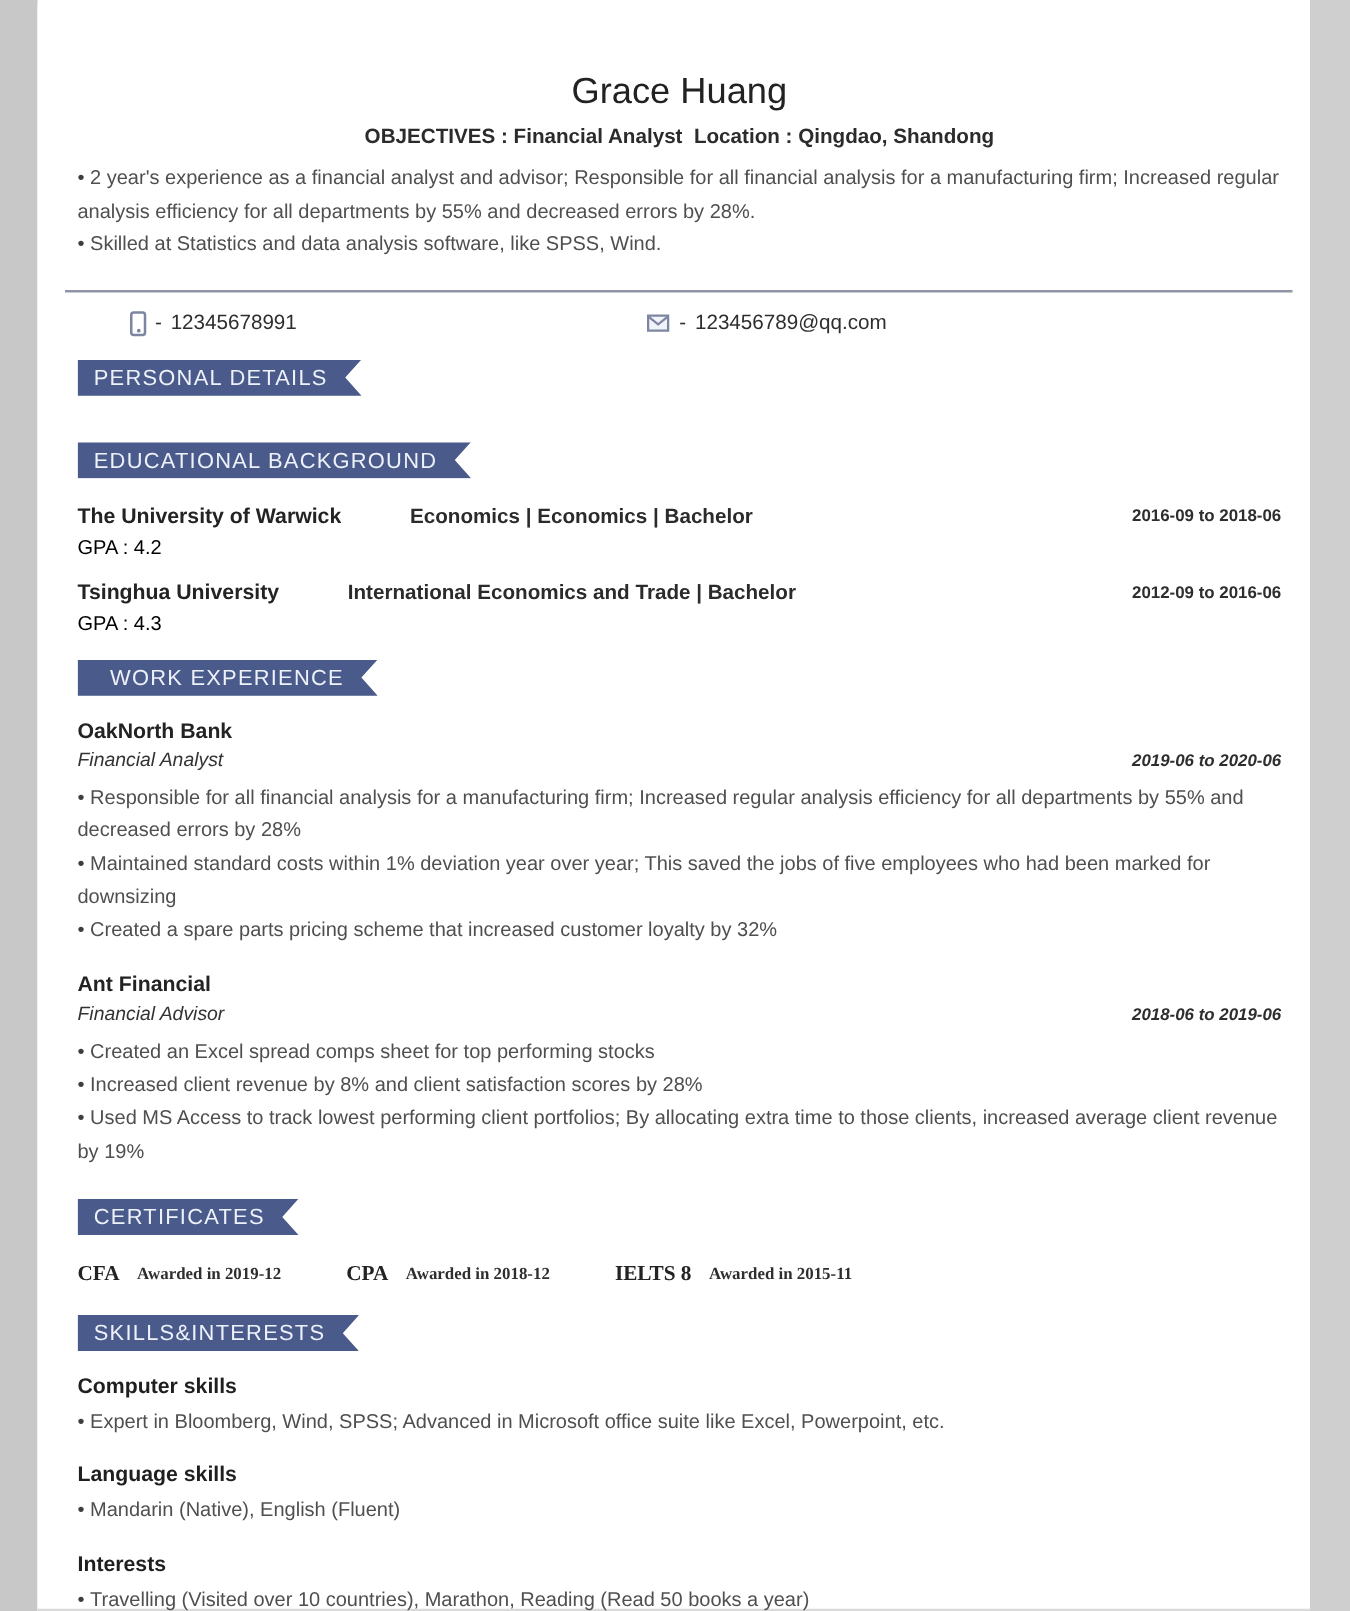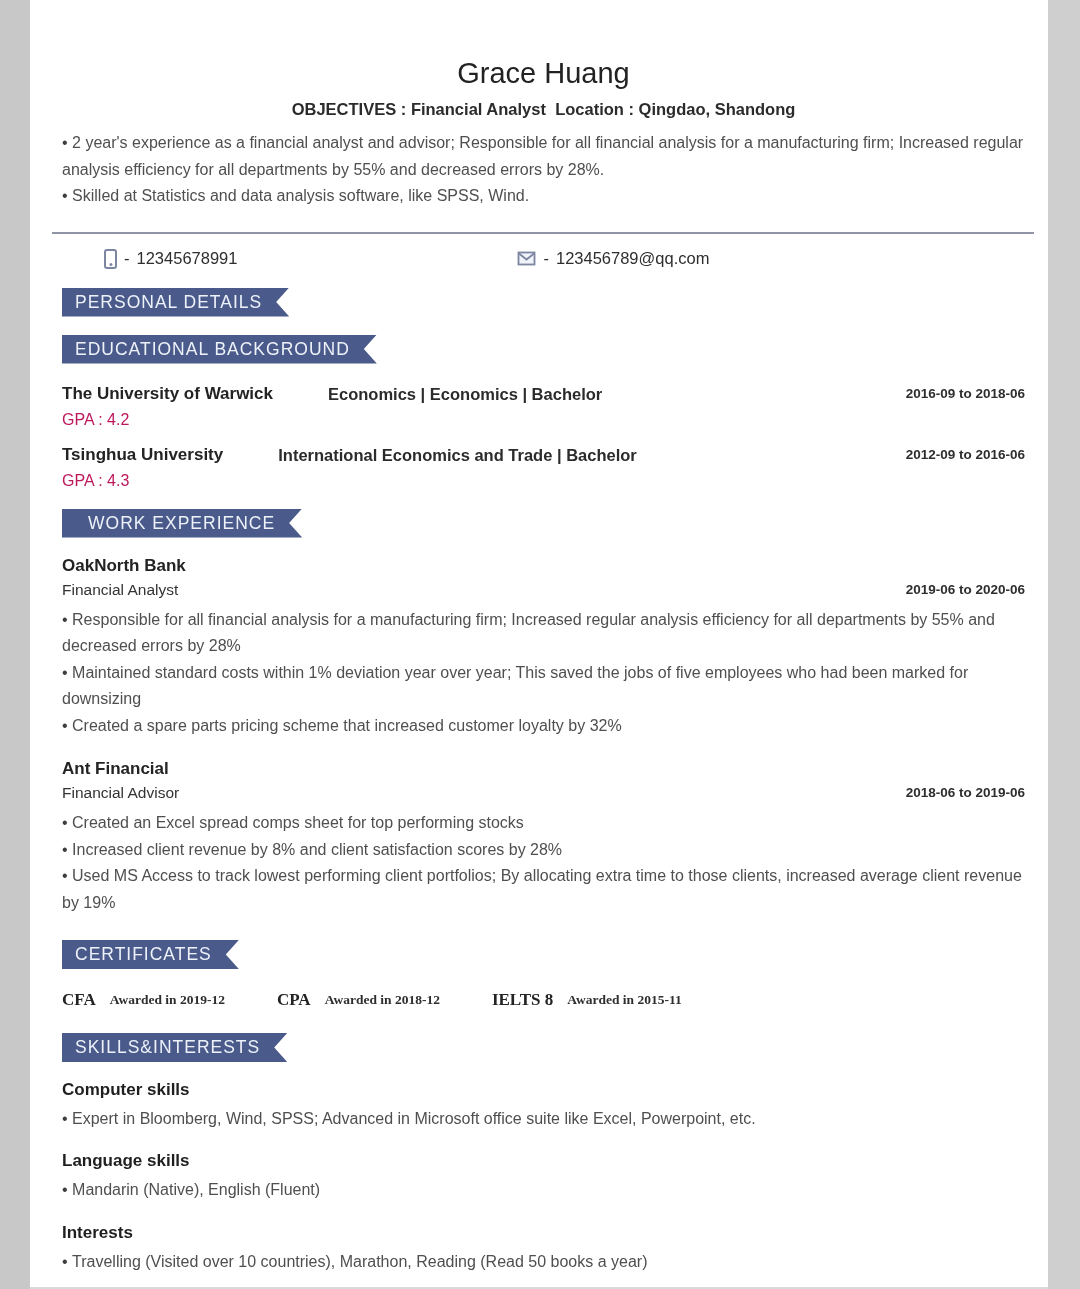--- a/index.html
+++ b/index.html
@@ -33,39 +33,39 @@
   .contact-row{margin-top:12px;display:flex;align-items:center;height:26px;}
   .contact-item{display:flex;align-items:center;gap:7px;font-size:16.5px;color:#2e2e2e;}
   .contact-item.phone{margin-left:42px;}
   .contact-item.email{margin-left:280px;}
   .icon-phone{display:inline-block;width:13px;height:20px;border:2px solid var(--icon);border-radius:3px;position:relative;}
   .icon-phone::after{content:"";position:absolute;bottom:1px;left:50%;transform:translateX(-50%);width:3px;height:3px;border-radius:50%;background:var(--icon);}
   .icon-mail{display:inline-flex;}
 
   .ribbon{display:inline-block;background:var(--ribbon);color:var(--ribbon-text);font-size:17.5px;letter-spacing:1px;line-height:20px;padding:4px 27px 5px 13px;clip-path:polygon(0 0,100% 0,calc(100% - 13px) 50%,100% 100%,0 100%);}
   .ribbon.personal{margin-top:16px;}
-  .ribbon.education{margin-top:18px;}
+  .ribbon.education{margin-top:37px;}
   .ribbon.work{margin-top:16px;padding-left:26px;}
   .ribbon.certificates{margin-top:24px;}
   .ribbon.skills{margin-top:20px;}
   .ribbon-wrap{display:block;}
 
   .edu-entry{margin-top:0;}
   .edu-entry.first{margin-top:17px;}
   .edu-entry.second{margin-top:10px;}
   .edu-row{display:flex;align-items:center;line-height:26px;}
   .school{font-size:17px;font-weight:700;color:#232323;}
   .program{margin-left:55px;font-size:16.5px;font-weight:700;color:#2b2b2b;}
   .date-range{margin-left:auto;font-size:13.5px;font-weight:700;color:#2e2e2e;white-space:nowrap;}
-  .gpa{font-size:16px;color:#be185d;line-height:25px;}
+  .gpa{font-size:16px;color:#000000;line-height:25px;}
 
   .work-entry.first{margin-top:16px;}
   .work-entry.second{margin-top:18px;}
   .company{font-size:17px;font-weight:700;color:#232323;line-height:24px;}
-  .role-row{display:flex;align-items:flex-end;line-height:23px;}
+  .role-row{display:flex;align-items:flex-end;line-height:23px;font-style:italic;}
   .role{font-size:15.5px;color:#333333;}
   .work-bullets{margin-top:6px;}
 
   .cert-row{margin-top:18px;display:flex;align-items:baseline;gap:52px;line-height:26px;}
   .cert-item{display:flex;align-items:center;gap:14px;font-family:Liberation Serif, serif;}
   .cert-name{font-size:17px;font-weight:700;color:#232323;}
   .cert-awarded{font-size:13.5px;font-weight:700;color:#2e2e2e;}
 
   .skill-group .group-heading{font-size:17px;font-weight:700;color:#1f1f1f;line-height:24px;}
   .skill-group.g1{margin-top:16px;}

